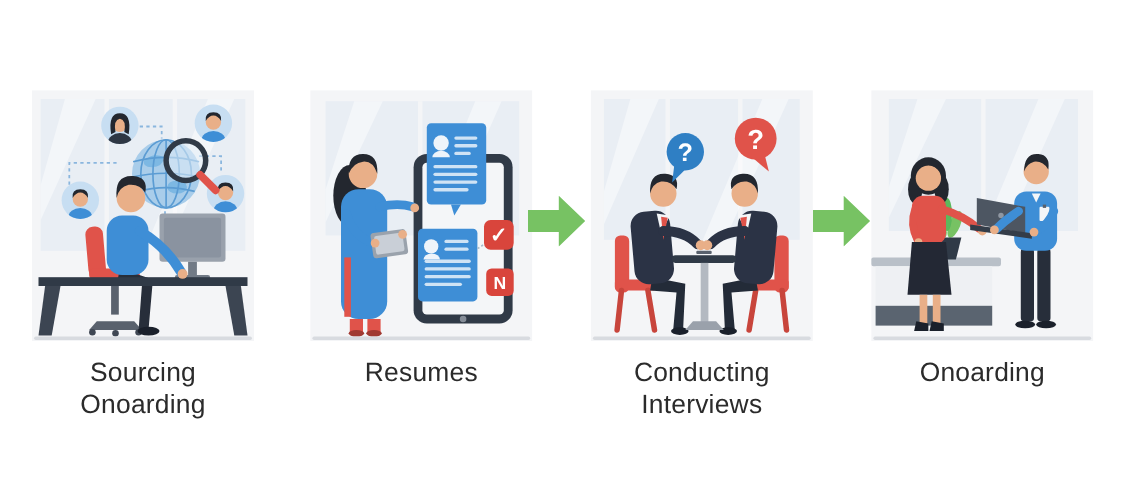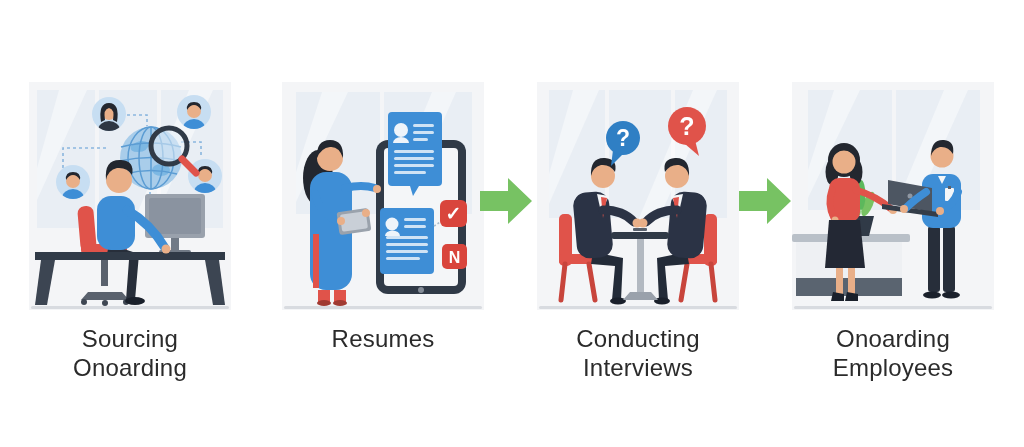--- a/index.html
+++ b/index.html
@@ -348,16 +348,15 @@
   </div>
   <div class="step-label" style="left:282px">
     <div>Resumes</div>
   </div>
   <div class="step-label" style="left:537px">
     <div>Conducting</div>
     <div>Interviews</div>
   </div>
   <div class="step-label" style="left:792px">
     <div>Onoarding</div>
-    <div>Employees</div>
   </div>
 
 </div>
 
 </body></html>

